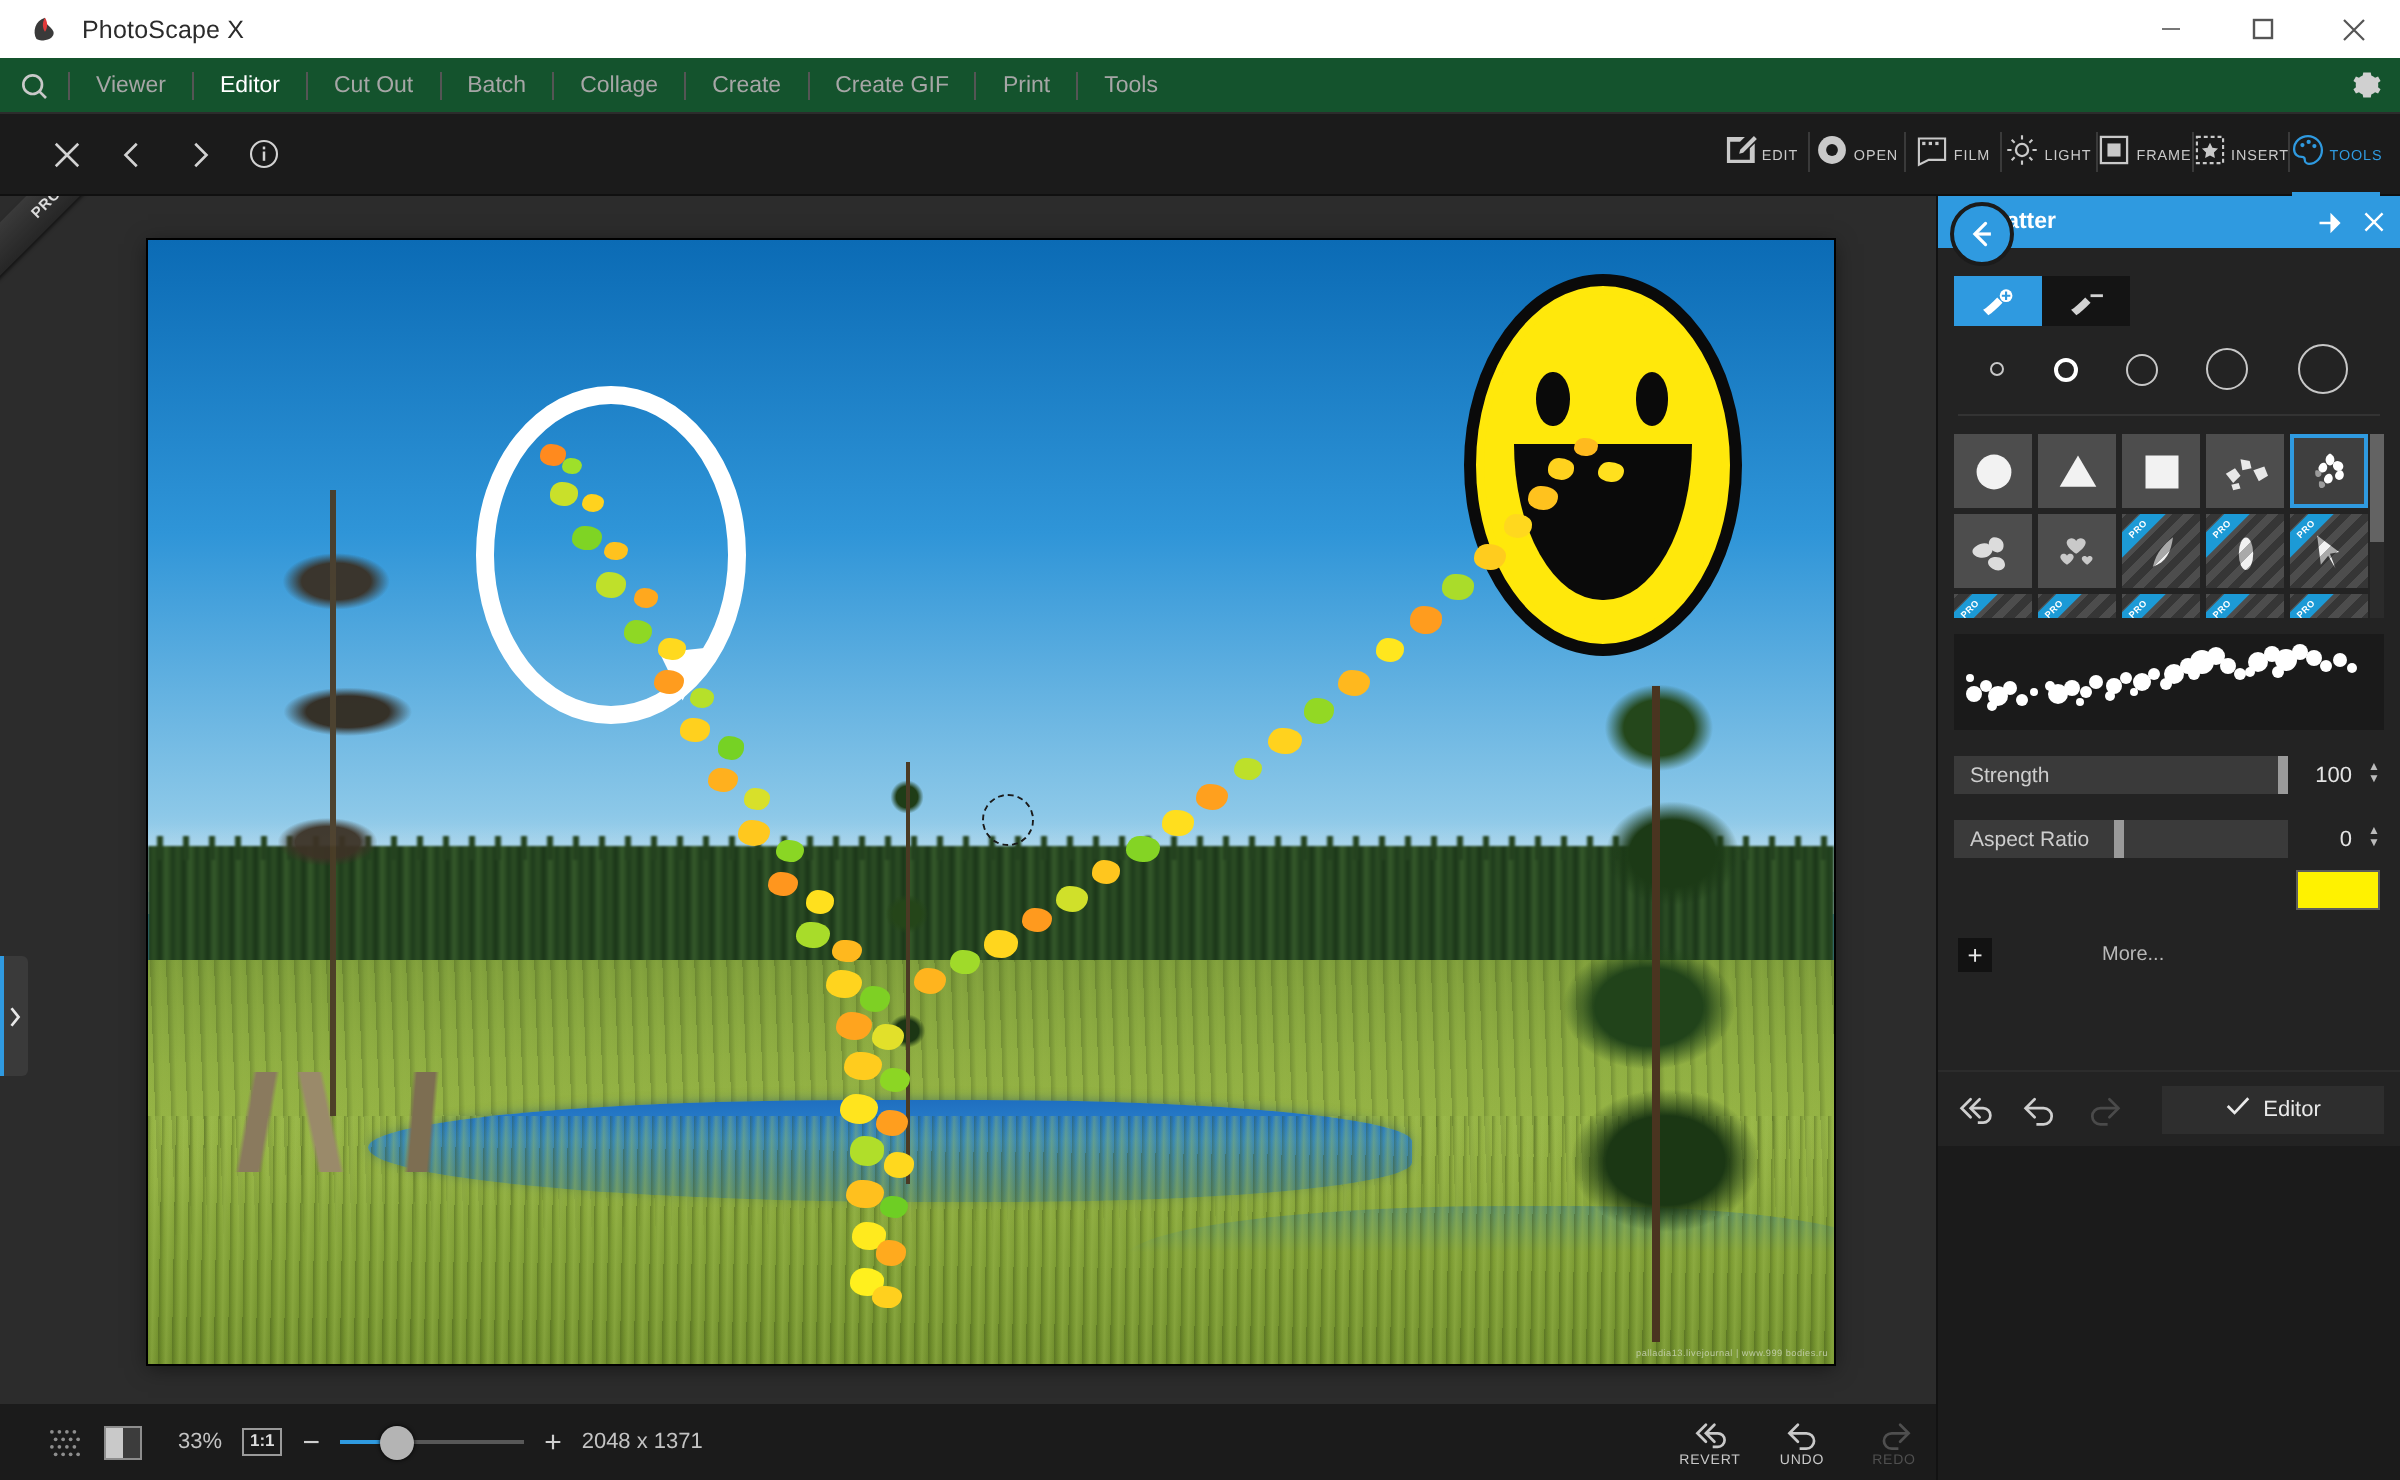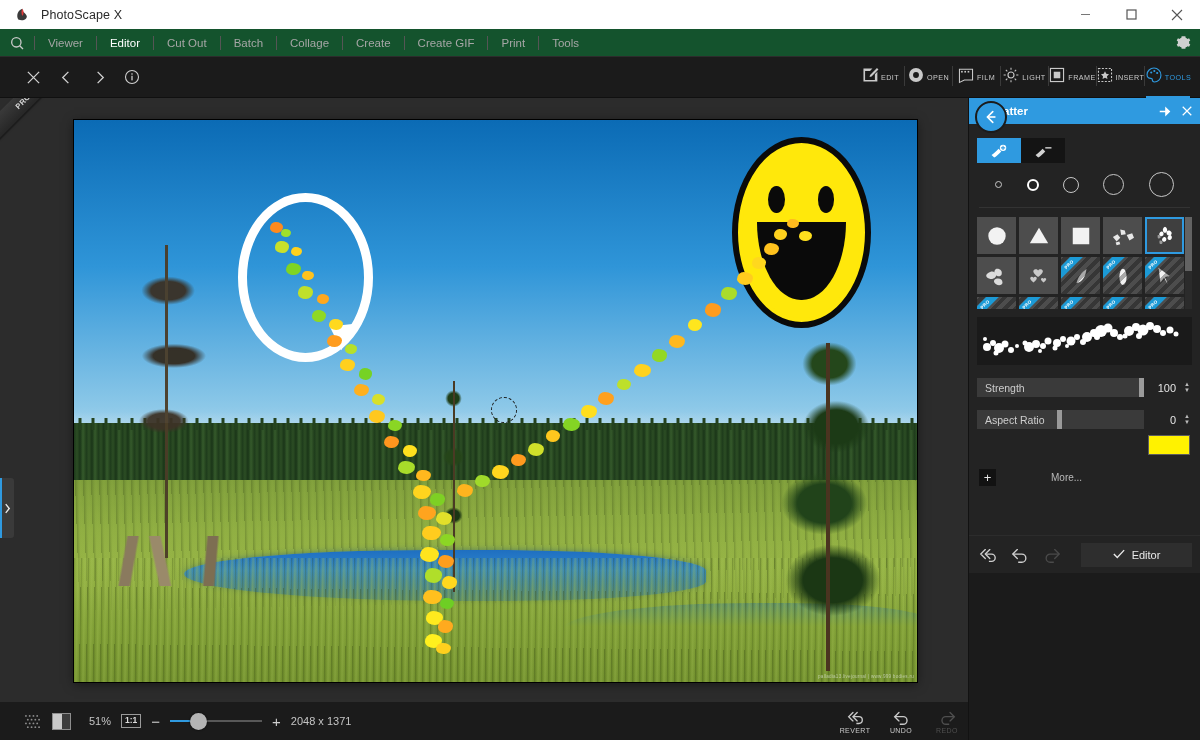--- a/index.html
+++ b/index.html
@@ -644,21 +644,21 @@
             <circle cx="10" cy="10" r="1"></circle>
             <circle cx="14" cy="10" r="1"></circle>
           <circle cx="4" cy="14" r="1"></circle>
             <circle cx="8" cy="14" r="1"></circle>
             <circle cx="12" cy="14" r="1"></circle>
             <circle cx="16" cy="14" r="1"></circle>
         </g>
       </svg>
     </div>
     <div class="chk"></div>
-    <div class="zoompct">51%</div>
+    <div class="zoompct">33%</div>
     <div class="oneone">1:1</div>
     <div class="minus">−</div>
     <div class="zslider">
       <div class="ztrack">
           <div class="fill"></div>
         </div>
       <div class="zknob"></div>
     </div>
     <div class="plus">+</div>
     <div class="dims">2048 x 1371</div>

